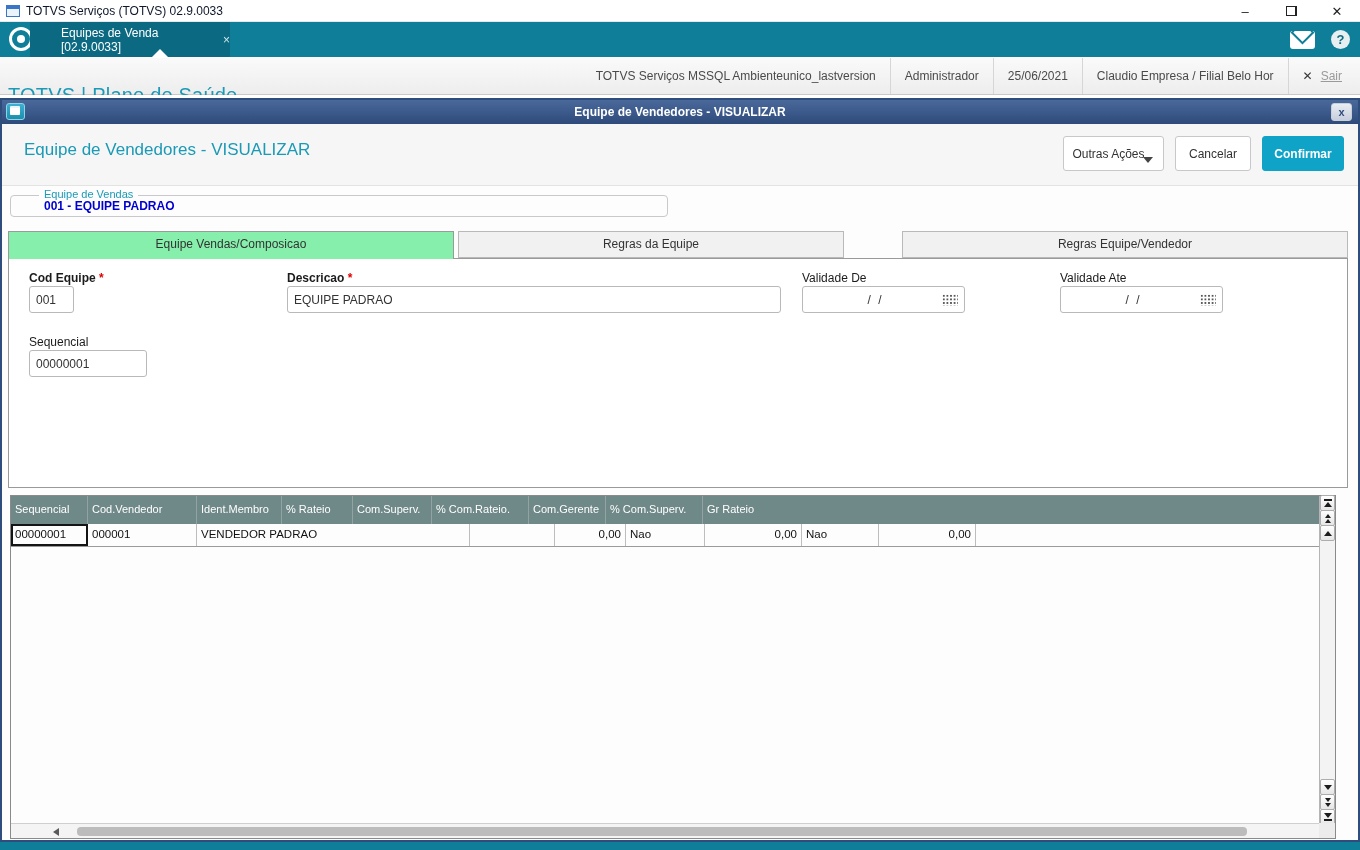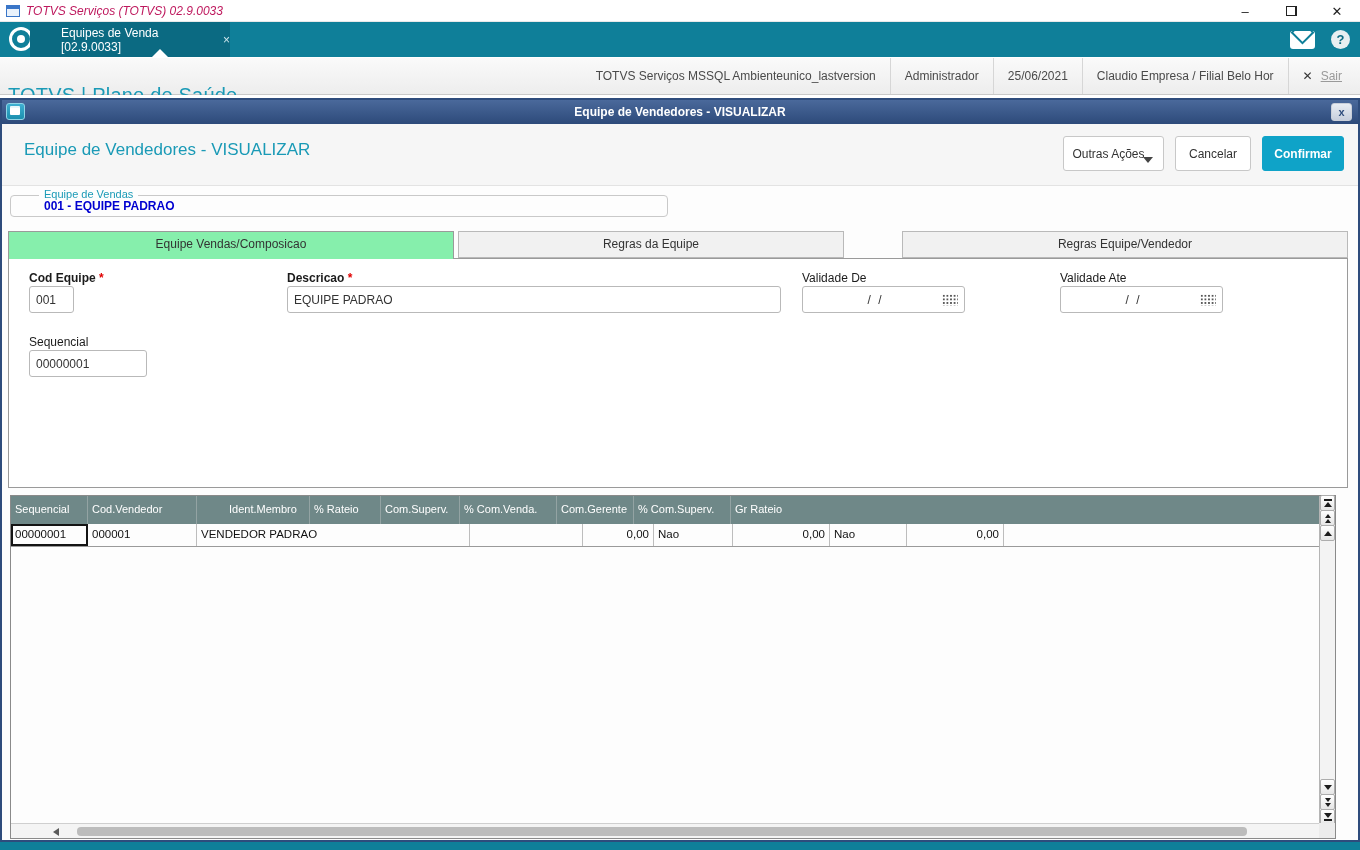--- a/index.html
+++ b/index.html
@@ -4,21 +4,21 @@
 <style>
   * { margin:0; padding:0; box-sizing:border-box; }
   html,body { width:1360px; height:850px; overflow:hidden; }
   body { font-family:"Liberation Sans","DejaVu Sans",sans-serif; font-size:12px; color:#222; background:#fff; }
   .app { position:relative; width:1360px; height:850px; background:#fff; }
 
   
   .titlebar { position:relative; height:22px; background:#fff; display:flex; align-items:center; padding-left:6px; border-bottom:1px solid #e8e8e8; }
   .win-icon { width:14px; height:12px; border:1px solid #3a76c8; background:#eaf2fb; margin-right:6px; position:relative; }
   .win-icon::before { content:""; position:absolute; left:0; top:0; right:0; height:3px; background:#3a76c8; }
-  .win-title { font-size:12px; color:#be185d;font-style:italic; }
+  .win-title { font-size:12px; color:#0f172a; }
   .win-controls { position:absolute; right:0; top:0; height:22px; display:flex; }
   .win-btn { width:46px; height:22px; display:flex; align-items:center; justify-content:center; color:#222; font-size:13px; cursor:default; }
   .restore-glyph { position:relative; width:11px; height:10px; }
   .restore-glyph::before { content:""; position:absolute; right:0; top:0; width:8px; height:8px; border:1px solid #222; background:#fff; }
   .restore-glyph::after { content:""; position:absolute; left:0; bottom:0; width:8px; height:8px; border:1px solid #222; background:#fff; }
 
   
   .tealbar { position:relative; height:35px; background:#0f7f99; }
   .totvs-logo { position:absolute; left:9px; top:5px; width:24px; height:24px; border:3px solid #fff; border-radius:50%; }
   .totvs-logo::after { content:""; position:absolute; left:5px; top:5px; width:8px; height:8px; background:#fff; border-radius:50%; }
@@ -86,21 +86,21 @@
   .cal-icon { width:16px; height:12px; background-image:radial-gradient(#555 34%, transparent 36%); background-size:3.6px 3.6px; cursor:pointer; }
 
   
   .grid { position:absolute; left:8px; top:371px; width:1326px; height:344px; border:1px solid #8a8a8a; background:#fdfdfd; z-index:2; }
   .ghead { position:absolute; left:0; top:0; right:16px; height:28px; background:#6f8888; display:flex; border-bottom:1px solid #55646 4; }
   .gh { color:#fff; font-size:11px; line-height:26px; padding-left:4px; border-right:1px solid #93a3a3; overflow:hidden; white-space:nowrap; }
   .grow { position:absolute; left:0; top:28px; right:16px; height:23px; display:flex; background:#fdfdfd; border-bottom:1px solid #9a9a9a; }
   .gc { font-size:11.5px; color:#111; line-height:21px; padding:0 4px; border-right:1px solid #bdbdbd; overflow:hidden; white-space:nowrap; }
   .gc.num { text-align:right; }
   .gc.sel { outline:2px solid #141414; outline-offset:-2px; }
-  .c0{width:77px;} .c1{width:109px;} .c2{width:273px;} .c3{width:85px;margin-left:28px;} .c4{width:71px;}
+  .c0{width:77px;} .c1{width:109px;} .c2{width:273px;} .c3{width:85px;} .c4{width:71px;}
   .c5{width:79px;} .c6{width:97px;} .c7{width:77px;} .c8{width:97px;} .c9{flex:1; border-right:none;}
 
   
   .vscroll { position:absolute; right:0; top:0; width:16px; height:329px; background:#f3f3f3; border-left:1px solid #b5b5b5; display:flex; flex-direction:column; }
   .vsb-group-top { display:flex; flex-direction:column; }
   .vsb-track { flex:1; }
   .sbtn { width:15px; height:16px; background:linear-gradient(#ffffff,#e6e6e6); border:1px solid #adadad; border-radius:2px; display:flex; flex-direction:column; align-items:center; justify-content:center; margin-top:-1px; cursor:pointer; }
   .tri-up { width:0; height:0; border-left:4px solid transparent; border-right:4px solid transparent; border-bottom:5px solid #1c1c1c; }
   .tri-dn { width:0; height:0; border-left:4px solid transparent; border-right:4px solid transparent; border-top:5px solid #1c1c1c; }
   .tri-sm.tri-up { border-left-width:3px; border-right-width:3px; border-bottom-width:4px; }
@@ -225,21 +225,21 @@
           </div>
         </div>
 
         <div class="grid">
           <div class="ghead">
             <div class="gh c0">Sequencial</div>
             <div class="gh c1">Cod.Vendedor</div>
             <div class="gh c3">Ident.Membro</div>
             <div class="gh c4">% Rateio</div>
             <div class="gh c5">Com.Superv.</div>
-            <div class="gh c6">% Com.Venda.</div>
+            <div class="gh c6">% Com.Rateio.</div>
             <div class="gh c7">Com.Gerente</div>
             <div class="gh c8">% Com.Superv.</div>
             <div class="gh c9">Gr Rateio</div>
           </div>
           <div class="grow">
             <div class="gc c0 sel">00000001</div>
             <div class="gc c1">000001</div>
             <div class="gc c2">VENDEDOR PADRAO</div>
             <div class="gc c3"></div>
             <div class="gc c4 num">0,00</div>

